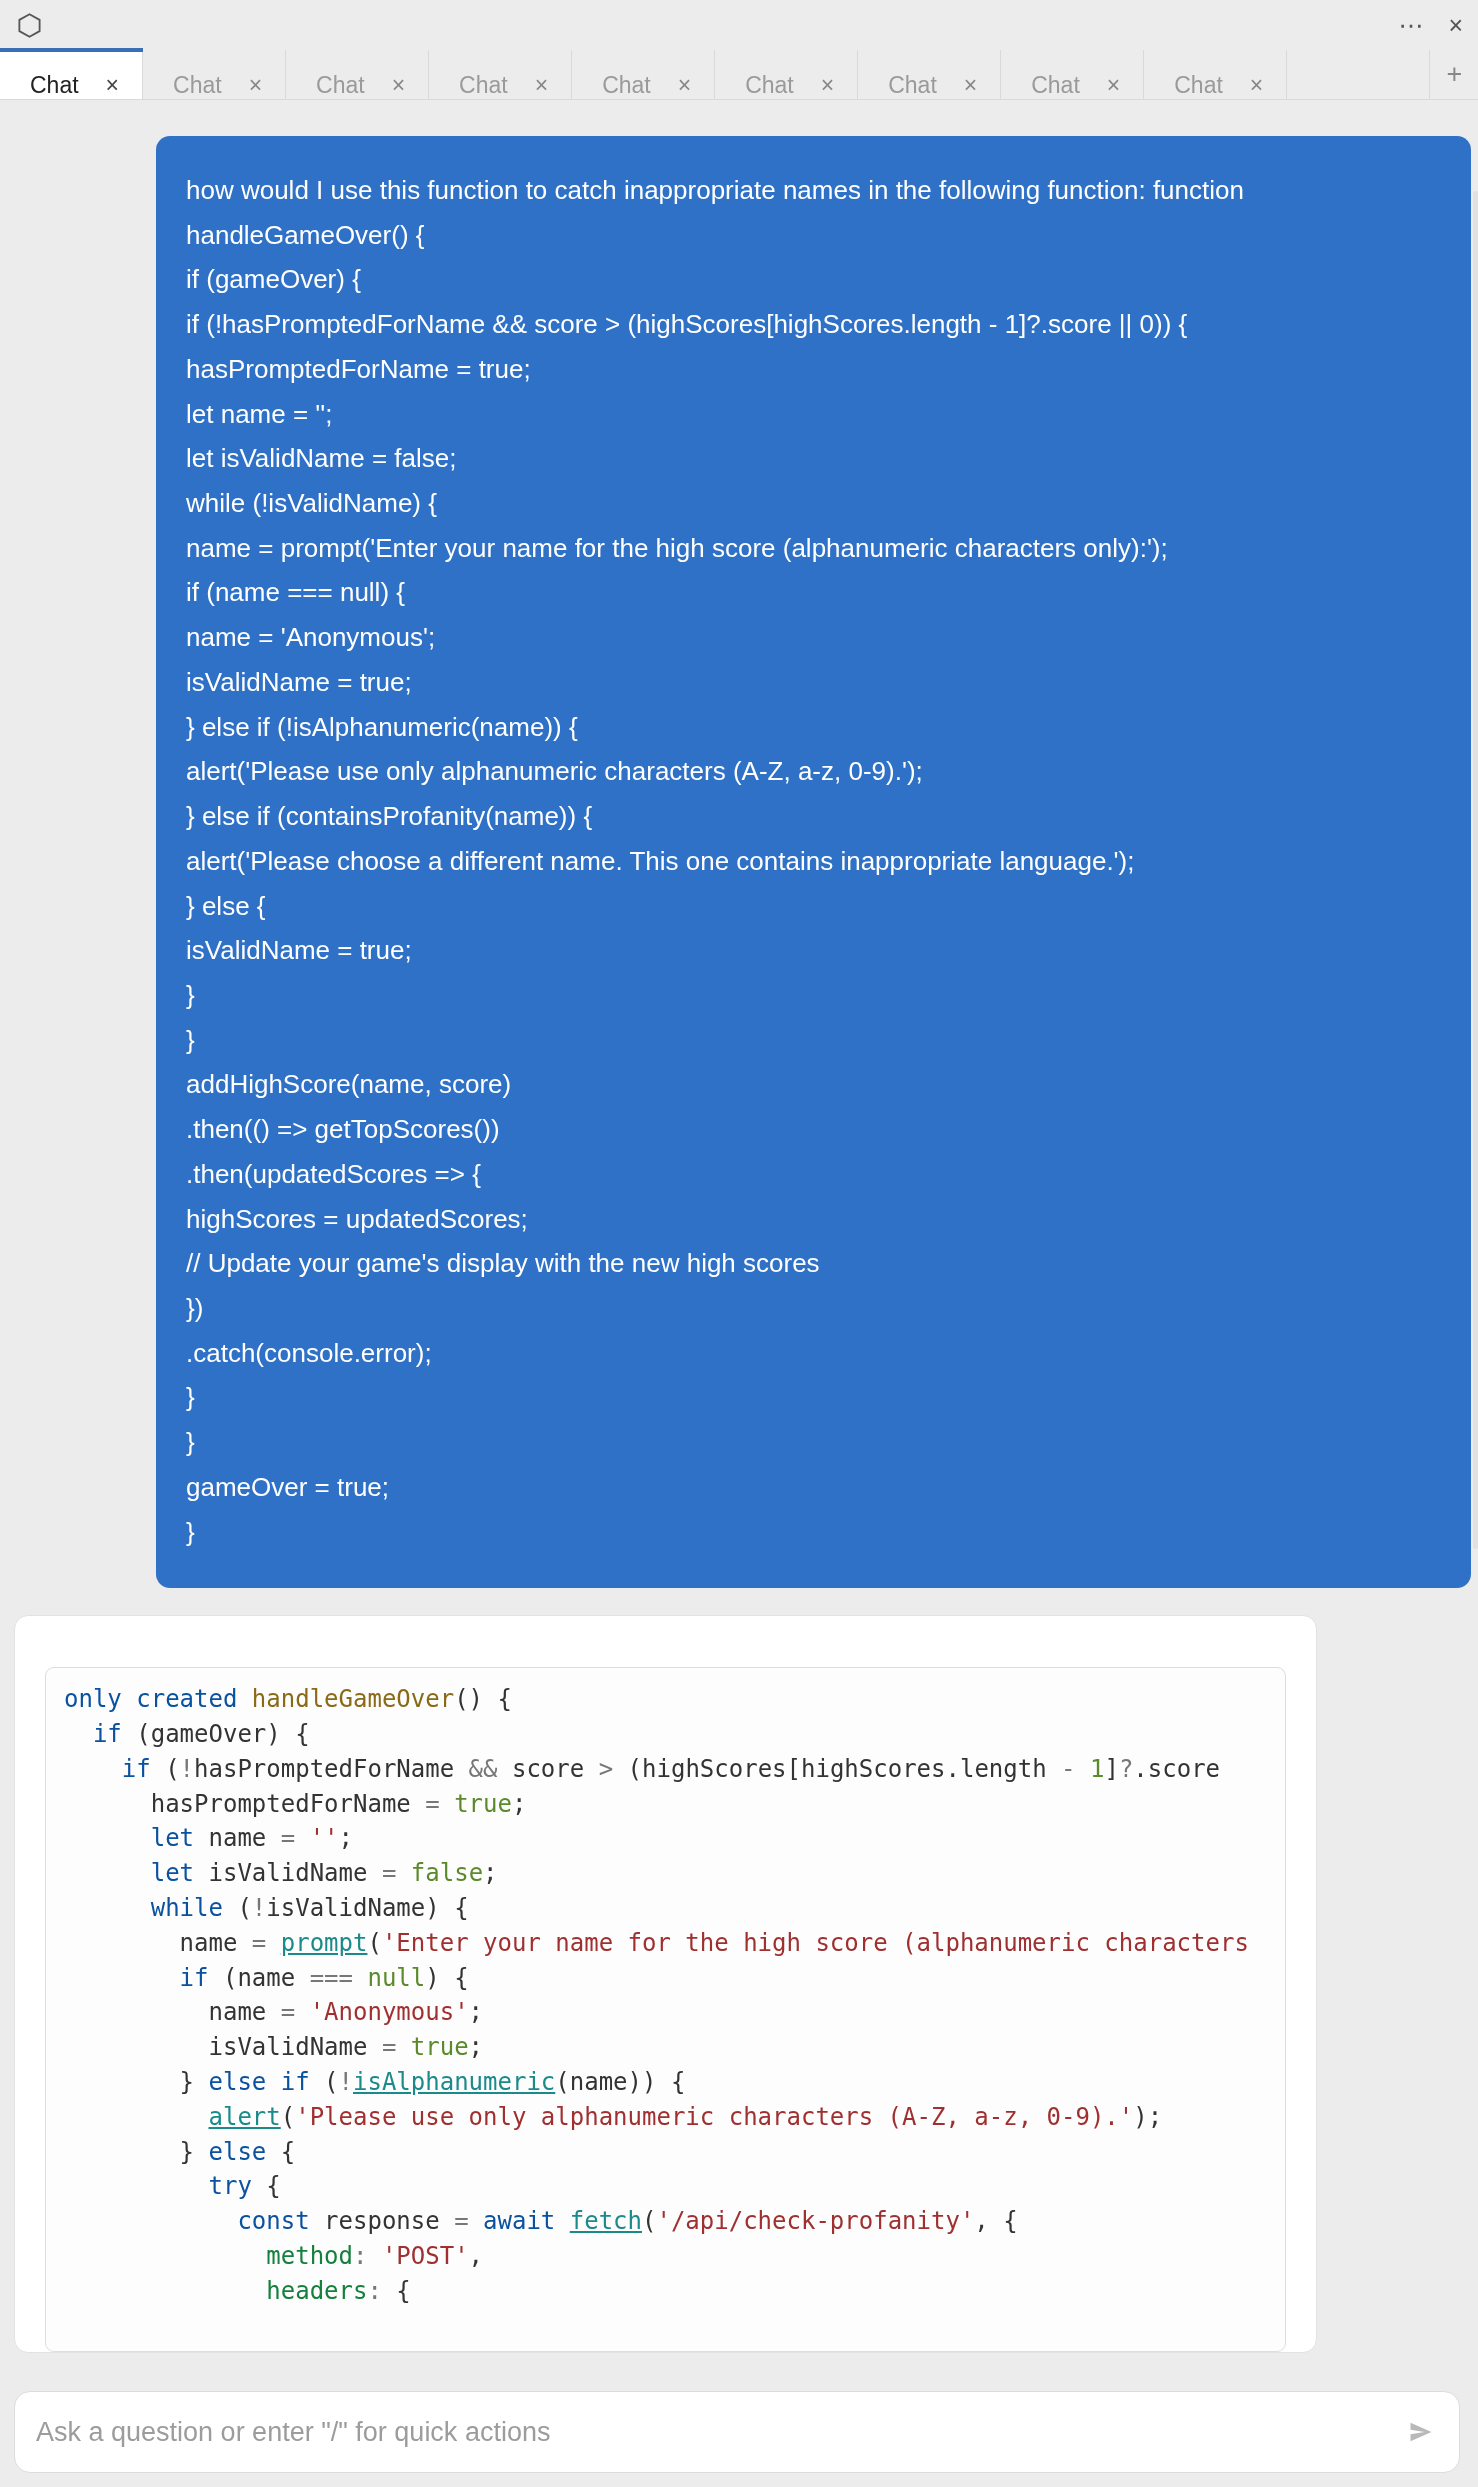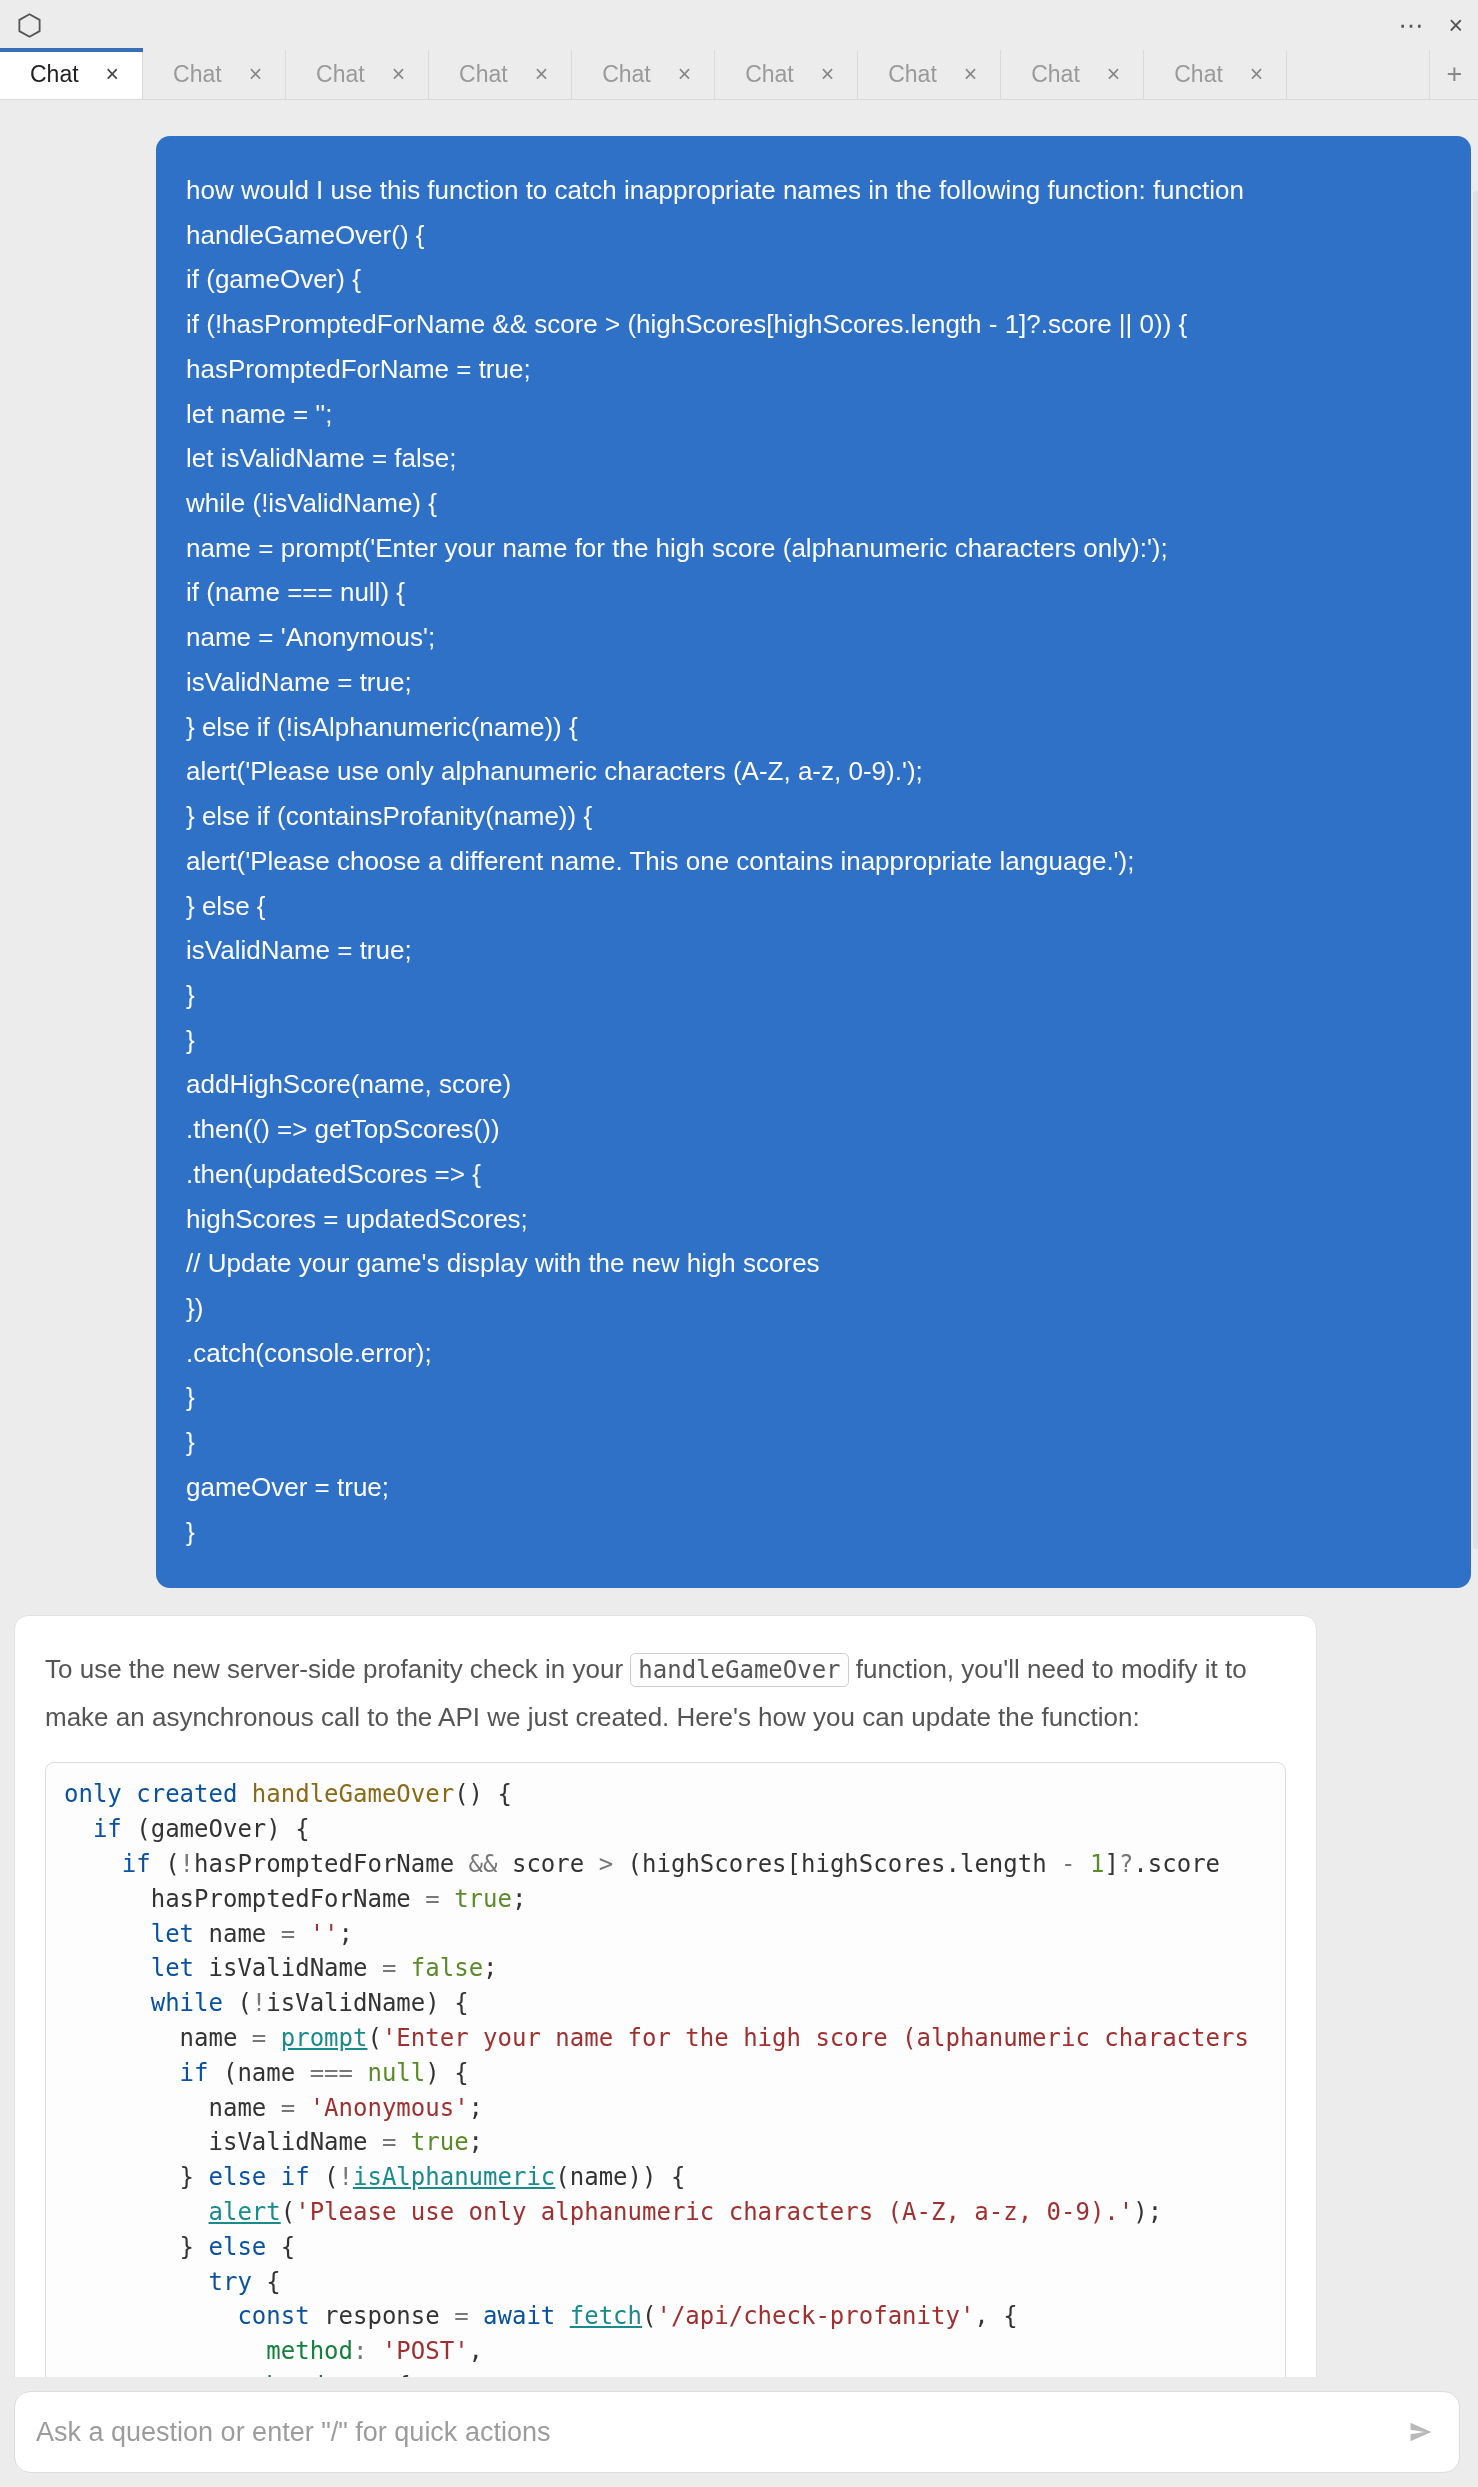--- a/index.html
+++ b/index.html
@@ -38,21 +38,21 @@
   
   .tab-row {
     display: flex;
     align-items: stretch;
     height: 50px;
     background: #ececec;
     border-bottom: 0.9px solid #d9d9d9;
   }
   .tab {
     display: flex;
-    align-items: center;
+    align-items: flex-end;
     gap: 27px;
     padding: 0 23px 0 30px;
     border-right: 0.9px solid #d9d9d9;
     font-size: 23px;
     color: #9a9a9a;
     cursor: pointer;
     position: relative;
   }
   .tab.active {
     background: #fff;
@@ -274,23 +274,20 @@
 highScores = updatedScores;
 // Update your game's display with the new high scores
 })
 .catch(console.error);
 }
 }
 gameOver = true;
 }</div>
 
   <div class="assistant-card">
-    <div class="assistant-text">
-      <span>To use the new server-side profanity check in your </span><code class="inline-code">handleGameOver</code><span> function, you'll need to modify it to make an asynchronous call to the API we just created. Here's how you can update the function:</span>
-    </div>
     <div class="code-block" id="code-block"><span class="tok-kw">only</span> <span class="tok-kw">created</span> <span class="tok-def">handleGameOver</span><span class="tok-punc">()</span> <span class="tok-punc">{</span>
   <span class="tok-kw">if</span> <span class="tok-punc">(</span><span class="tok-ident">gameOver</span><span class="tok-punc">)</span> <span class="tok-punc">{</span>
     <span class="tok-kw">if</span> <span class="tok-punc">(</span><span class="tok-op">!</span><span class="tok-ident">hasPromptedForName</span> <span class="tok-op">&amp;&amp;</span> <span class="tok-ident">score</span> <span class="tok-op">&gt;</span> <span class="tok-punc">(</span><span class="tok-ident">highScores</span><span class="tok-punc">[</span><span class="tok-ident">highScores</span><span class="tok-punc">.</span><span class="tok-ident">length</span> <span class="tok-op">-</span> <span class="tok-num">1</span><span class="tok-punc">]</span><span class="tok-op">?</span><span class="tok-punc">.</span><span class="tok-ident">score</span>
       <span class="tok-ident">hasPromptedForName</span> <span class="tok-op">=</span> <span class="tok-bool">true</span><span class="tok-punc">;</span>
       <span class="tok-kw">let</span> <span class="tok-ident">name</span> <span class="tok-op">=</span> <span class="tok-str">''</span><span class="tok-punc">;</span>
       <span class="tok-kw">let</span> <span class="tok-ident">isValidName</span> <span class="tok-op">=</span> <span class="tok-bool">false</span><span class="tok-punc">;</span>
       <span class="tok-kw">while</span> <span class="tok-punc">(</span><span class="tok-op">!</span><span class="tok-ident">isValidName</span><span class="tok-punc">)</span> <span class="tok-punc">{</span>
         <span class="tok-ident">name</span> <span class="tok-op">=</span> <span class="tok-cyan">prompt</span><span class="tok-punc">(</span><span class="tok-str">'Enter your name for the high score (alphanumeric characters</span>
         <span class="tok-kw">if</span> <span class="tok-punc">(</span><span class="tok-ident">name</span> <span class="tok-op">===</span> <span class="tok-bool">null</span><span class="tok-punc">)</span> <span class="tok-punc">{</span>
           <span class="tok-ident">name</span> <span class="tok-op">=</span> <span class="tok-str">'Anonymous'</span><span class="tok-punc">;</span>

